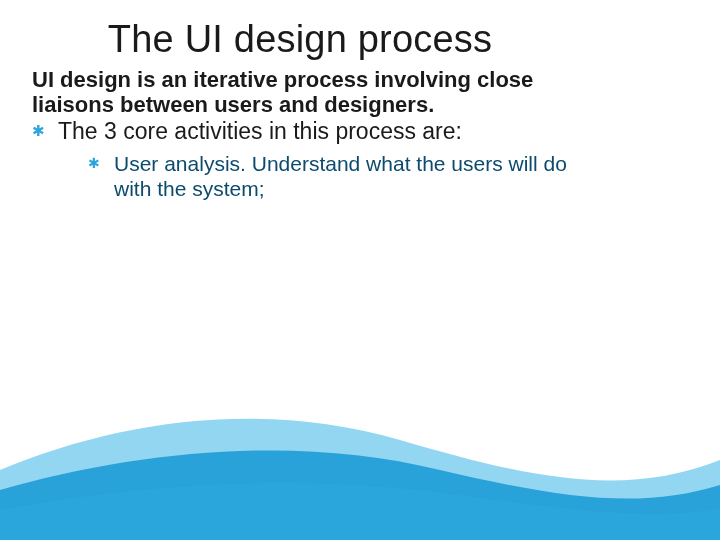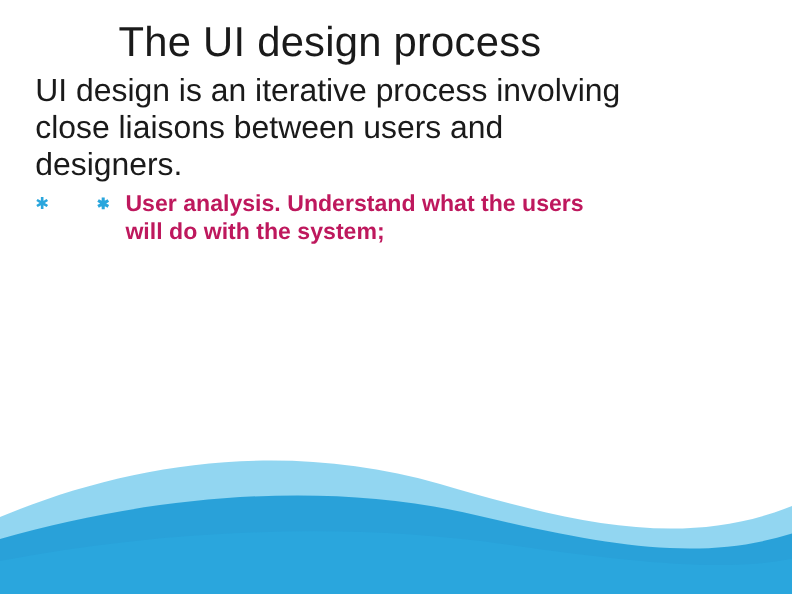--- a/index.html
+++ b/index.html
@@ -25,22 +25,22 @@
   }
   .title {
     font-size: 38px;
     font-weight: 300;
     color: #1a1a1a;
     text-align: center;
     margin-bottom: 6px;
     letter-spacing: 0.2px;
   }
   .intro {
-    font-size: 29px;
-    font-weight: 400;
+    font-size: 22px;
+    font-weight: 700;
     color: #1a1a1a;
     line-height: 1.15;
   }
   .bullets {
     list-style: none;
     padding-left: 0;
   }
   .bullet-l1 {
     position: relative;
     padding-left: 26px;
@@ -60,22 +60,22 @@
   }
   .sub-bullets {
     list-style: none;
     padding-left: 30px;
     margin-top: 6px;
   }
   .bullet-l2 {
     position: relative;
     padding-left: 26px;
     font-size: 21px;
-    font-weight: 700;
-    color: #be185d;
+    font-weight: 400;
+    color: #0c4a6e;
     line-height: 1.2;
     margin-bottom: 26px;
   }
   .bullet-l2::before {
     content: "✱";
     position: absolute;
     left: 0;
     top: 4px;
     font-size: 14px;
     color: #2aa6dd;
@@ -85,20 +85,21 @@
 <body>
 
 <div class="slide">
 
   <h1 class="title">The UI design process</h1>
 
   <p class="intro">UI design is an iterative process involving close liaisons between users and designers.</p>
 
   <ul class="bullets">
     <li class="bullet-l1">
+      <span>The 3 core activities in this process are:</span>
       <ul class="sub-bullets">
         <li class="bullet-l2">
           <span>User analysis. Understand what the users will do with the system;</span>
         </li>
       </ul>
     </li>
   </ul>
 
   <svg class="bottom-wave" viewBox="0 0 720 150" preserveAspectRatio="none">
     <path d="M0,80 C120,30 260,10 400,50 C520,85 620,110 720,70 L720,150 L0,150 Z" fill="#6ec8ec" opacity="0.75"></path>

